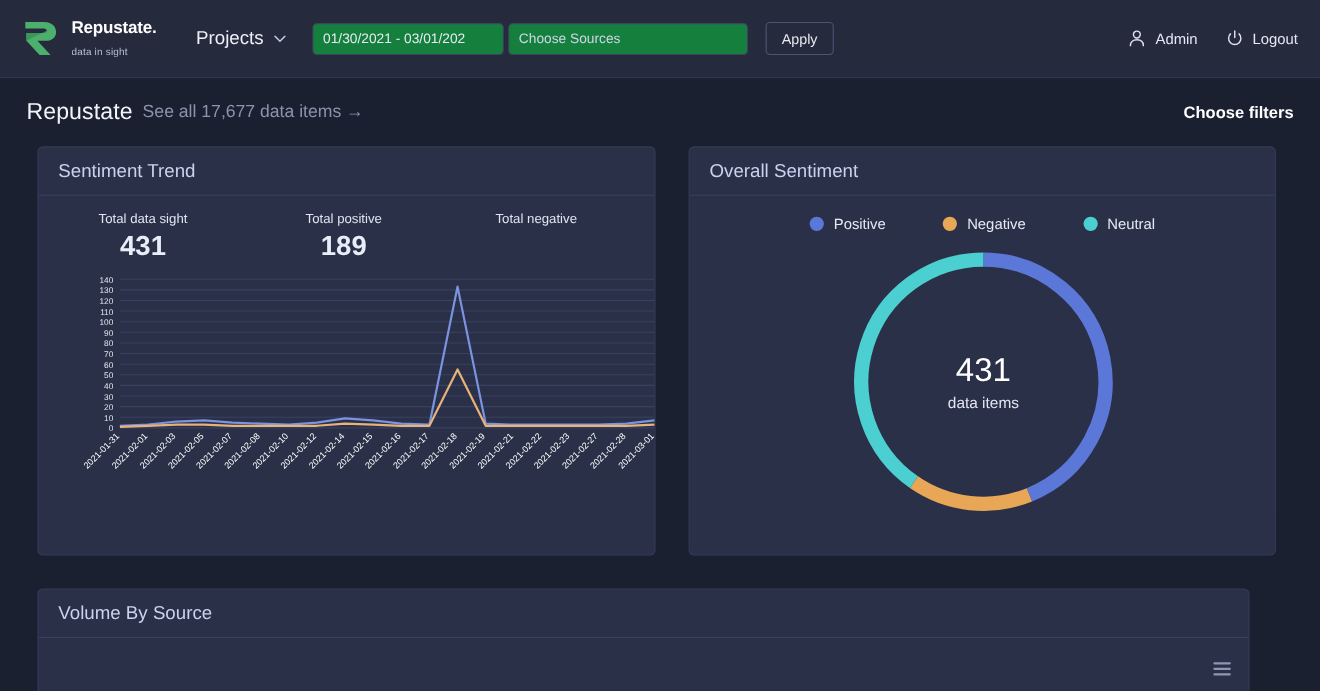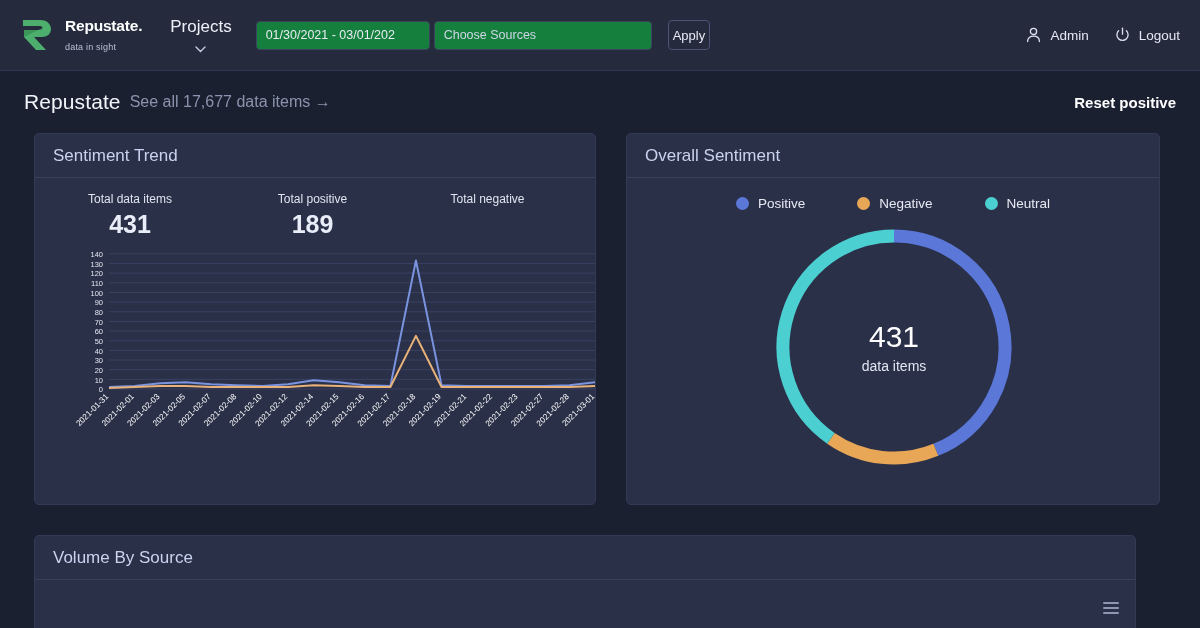--- a/index.html
+++ b/index.html
@@ -24,38 +24,38 @@
   .logo-name {
     font-size: 15.5px; font-weight: bold; color: #ffffff;
     letter-spacing: -0.2px;
   }
   .logo-tag {
     font-size: 9px; color: #b9c0d4; letter-spacing: .2px; margin-top: 9px;
   }
 
   .projects {
     display: flex; align-items: center; gap: 9px;
-    margin-left: 28px; cursor: pointer; flex-direction: column;
+    margin-left: 36px; cursor: pointer;
   }
   .projects-label { font-size: 17px; color: #eef1f8; }
   .chev { width: 11px; height: 7px; display: block; }
 
   .field {
     height: 29px; border-radius: 4px;
     background: #15803d; border: 1px solid #3d4460;
     color: #e7eaf3; font-size: 12.5px;
     display: flex; align-items: center;
     padding: 0 9px; white-space: nowrap; overflow: hidden;
   }
   .f-date  { width: 174px; margin-left: 24px; font-size: 12.5px; }
   .f-lang  { width: 220px; margin-left: 16px; color: #cfd5e6; }
   .f-src   { width: 218px; margin-left: 4px; color: #cfd5e6; }
 
   .apply-btn {
-    margin-left: 16px; height: 30px; padding: 0 4px;
+    margin-left: 16px; height: 30px; padding: 0 14px;
     border-radius: 4px; background: transparent;
     border: 1px solid #4d5476; color: #e7eaf3;
     font-size: 13px; font-family: inherit; cursor: pointer;
     display: flex; align-items: center;
   }
 
   .user-group { display: flex; align-items: center; margin-left: auto; gap: 26px; }
   .user-item {
     display: flex; align-items: center; gap: 9px;
     color: #e4e8f2; font-size: 13.5px; cursor: pointer;
@@ -179,33 +179,33 @@
         <path d="M7.5 1.2 L7.5 7.2" stroke="#dfe3f0" stroke-width="1.3" stroke-linecap="round"></path>
       </svg>
       <span>Logout</span>
     </div>
   </div>
 </div>
 
 <div class="subhead">
   <span class="brand-title">Repustate</span>
   <span class="see-all">See all 17,677 data items →</span>
-  <span class="reset-filters">Reset positive</span>
+  <span class="reset-filters">Choose filters</span>
 </div>
 
 <div class="row">
 
   <div class="card card-trend">
     <div class="card-head">
       <span class="card-title">Sentiment Trend</span>
     </div>
 
     <div class="stats">
       <div class="stat s1">
-        <div class="stat-label">Total data items</div>
+        <div class="stat-label">Total data sight</div>
         <div class="stat-value">431</div>
       </div>
       <div class="stat s2">
         <div class="stat-label">Total positive</div>
         <div class="stat-value">189</div>
       </div>
       <div class="stat s3">
         <div class="stat-label">Total negative</div>
       </div>
     </div>

